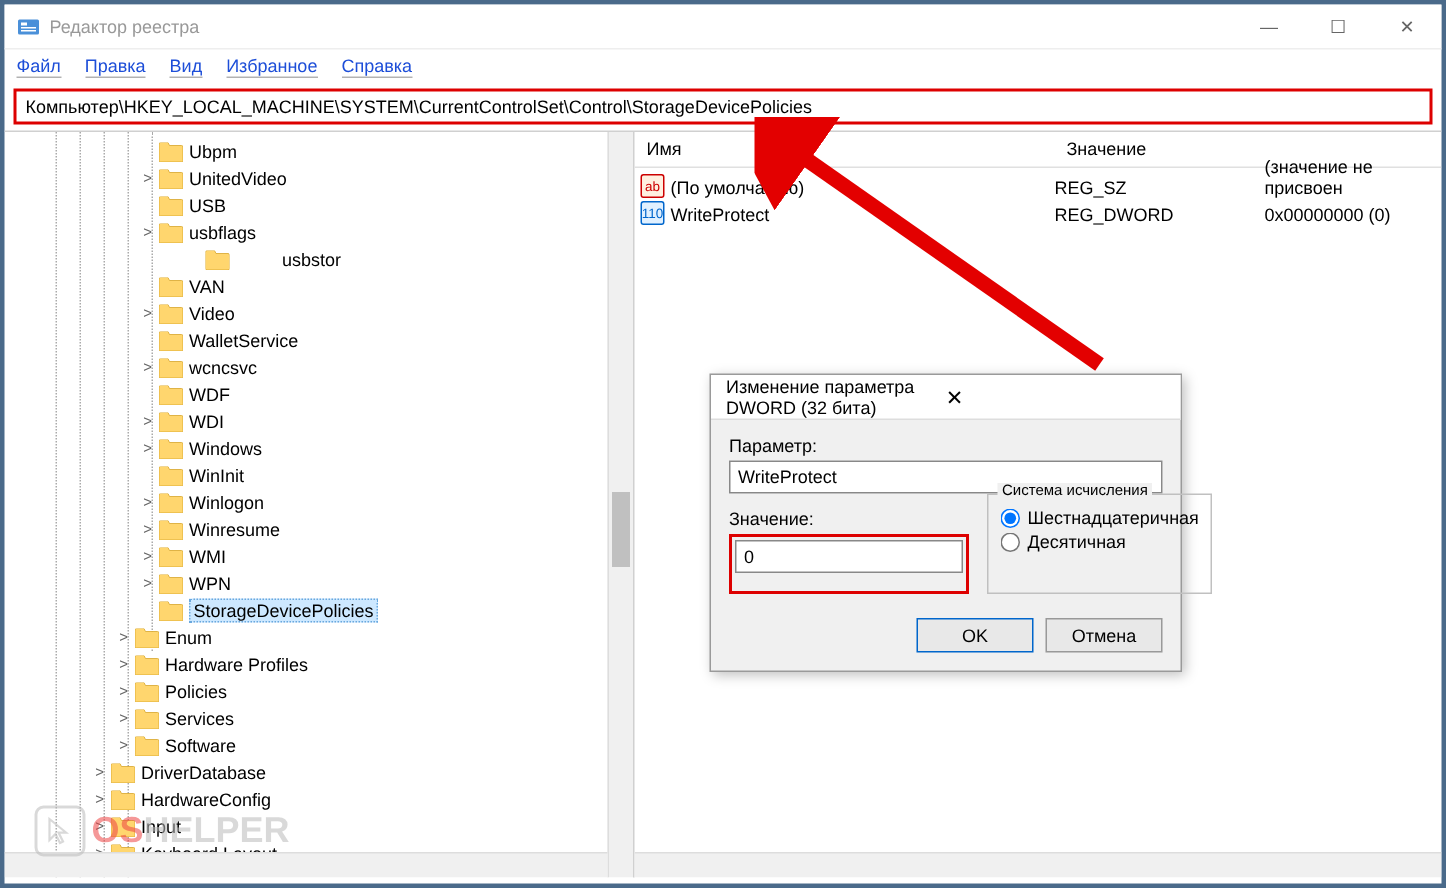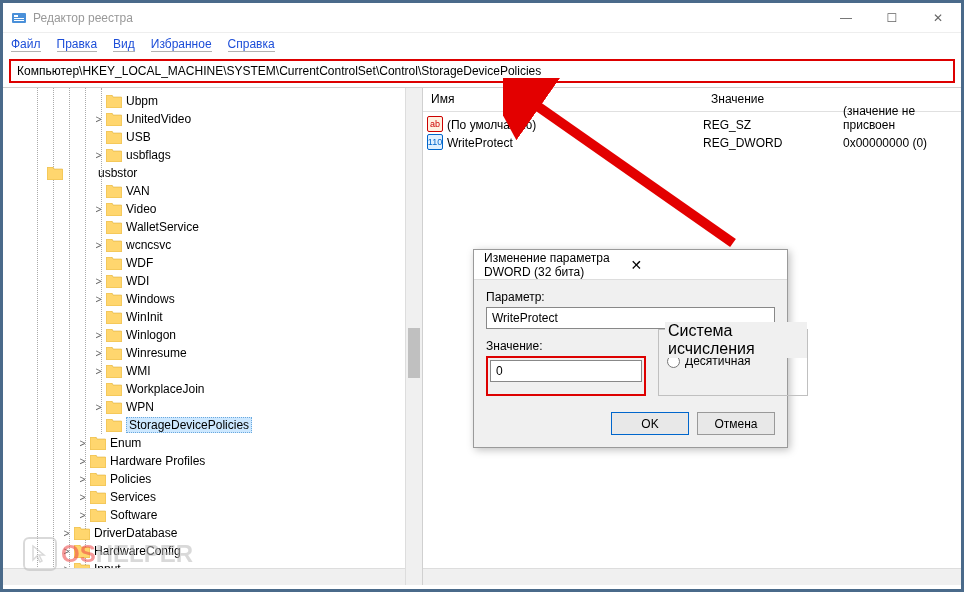--- a/index.html
+++ b/index.html
@@ -37,21 +37,21 @@
 .dialog-title span { flex: 1; }
 .dialog-title .close { font-size: 14px; font-family: Arial; }
 .dialog-body { padding: 10px 12px 12px; }
 .dialog-body .label { margin-bottom: 3px; }
 .dialog-body input[type=text] { width: 100%; border: 1px solid #888; padding: 3px 5px; font-size: 12px; background: #fff; margin-bottom: 10px; }
 .val-row { display: flex; gap: 12px; }
 .val-box { border: 2px solid #d00; padding: 2px; width: 160px; }
 .val-box input { width: 100%; border: 1px solid #06c; padding: 2px 4px; font-size: 12px; background: #fff; }
 .val-box input::selection { background: #06c; color: #fff; }
 .radio-group { flex: 1; border: 1px solid #c0c0c0; padding: 6px 8px 8px; position: relative; margin-top: -10px; }
-.radio-group .legend { position: absolute; top: -8px; left: 6px; background: #f0f0f0; padding: 0 3px; font-size: 16px; }
+.radio-group .legend { position: absolute; top: -8px; left: 6px; background: #f0f0f0; padding: 0 3px; font-size: 10px; }
 .radio-row { display: flex; align-items: center; gap: 5px; margin: 2px 0; }
 .radio-row input { margin: 0; }
 .dialog-buttons { display: flex; justify-content: flex-end; gap: 8px; margin-top: 16px; }
 .dialog-buttons button { width: 78px; height: 23px; border: 1px solid #999; background: #e8e8e8; font-size: 12px; }
 .dialog-buttons button.primary { border: 1px solid #06c; }
 .arrow { position: absolute; pointer-events: none; }
 .scrollbar-v { position: absolute; right: 0; top: 0; bottom: 0; width: 17px; background: #f0f0f0; border-left: 1px solid #ddd; }
 .scrollbar-v .thumb { position: absolute; left: 2px; right: 2px; background: #c0c0c0; border-radius: 0; }
 .scrollbar-h { position: absolute; left: 0; right: 17px; bottom: 0; height: 17px; background: #f0f0f0; border-top: 1px solid #ddd; }
 .watermark { position: absolute; left: 20px; bottom: 18px; opacity: 0.55; font-size: 24px; font-weight: bold; color: #bbb; display: flex; align-items:center; gap:4px; z-index: 50; }
@@ -127,21 +127,21 @@
         </div>
         <div class="tree-row" style="padding-left: 90px;">
           <span class="expander">&gt;</span>
           <span class="folder-icon">
             <svg class="folder" width="16" height="13" viewBox="0 0 16 13">
               <path d="M0 2 L0 12 Q0 13 1 13 L15 13 Q16 13 16 12 L16 3 Q16 2 15 2 L7 2 L6 0 L1 0 Q0 0 0 1 Z" fill="#ffd66e" stroke="#d4a020" stroke-width="0.5"></path>
             </svg>
           </span>
           <span class="label">usbflags</span>
         </div>
-        <div class="tree-row" style=" gap: 31px;">
+        <div class="tree-row" style="padding-left: 90px; gap: 31px;">
           <span class="expander"></span>
           <span class="folder-icon">
             <svg class="folder" width="16" height="13" viewBox="0 0 16 13">
               <path d="M0 2 L0 12 Q0 13 1 13 L15 13 Q16 13 16 12 L16 3 Q16 2 15 2 L7 2 L6 0 L1 0 Q0 0 0 1 Z" fill="#ffd66e" stroke="#d4a020" stroke-width="0.5"></path>
             </svg>
           </span>
           <span class="label">usbstor</span>
         </div>
         <div class="tree-row" style="padding-left: 90px;">
           <span class="expander"></span>
@@ -234,29 +234,20 @@
           <span class="label">Winresume</span>
         </div>
         <div class="tree-row" style="padding-left: 90px;">
           <span class="expander">&gt;</span>
           <span class="folder-icon">
             <svg class="folder" width="16" height="13" viewBox="0 0 16 13">
               <path d="M0 2 L0 12 Q0 13 1 13 L15 13 Q16 13 16 12 L16 3 Q16 2 15 2 L7 2 L6 0 L1 0 Q0 0 0 1 Z" fill="#ffd66e" stroke="#d4a020" stroke-width="0.5"></path>
             </svg>
           </span>
           <span class="label">WMI</span>
-        </div>
-        <div class="tree-row" style="padding-left: 90px;">
-          <span class="expander"></span>
-          <span class="folder-icon">
-            <svg class="folder" width="16" height="13" viewBox="0 0 16 13">
-              <path d="M0 2 L0 12 Q0 13 1 13 L15 13 Q16 13 16 12 L16 3 Q16 2 15 2 L7 2 L6 0 L1 0 Q0 0 0 1 Z" fill="#ffd66e" stroke="#d4a020" stroke-width="0.5"></path>
-            </svg>
-          </span>
-          <span class="label">WorkplaceJoin</span>
         </div>
         <div class="tree-row" style="padding-left: 90px;">
           <span class="expander">&gt;</span>
           <span class="folder-icon">
             <svg class="folder" width="16" height="13" viewBox="0 0 16 13">
               <path d="M0 2 L0 12 Q0 13 1 13 L15 13 Q16 13 16 12 L16 3 Q16 2 15 2 L7 2 L6 0 L1 0 Q0 0 0 1 Z" fill="#ffd66e" stroke="#d4a020" stroke-width="0.5"></path>
             </svg>
           </span>
           <span class="label">WPN</span>
         </div>

